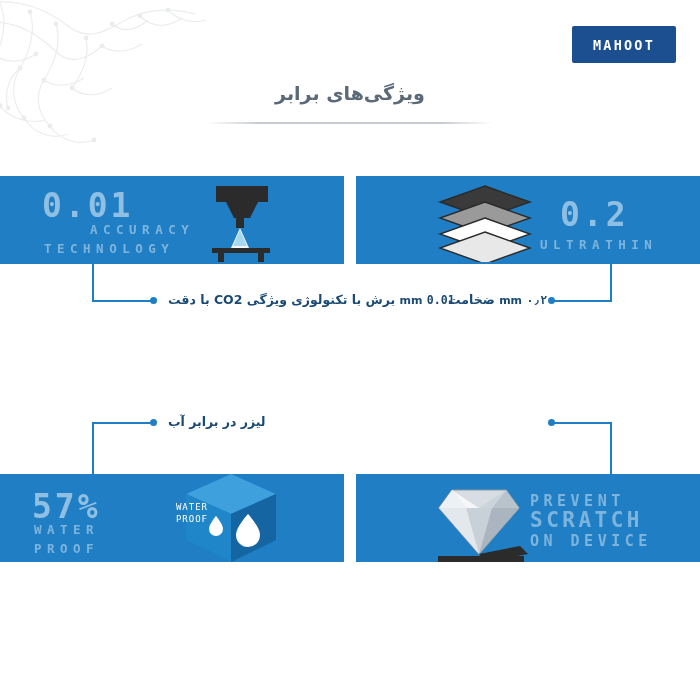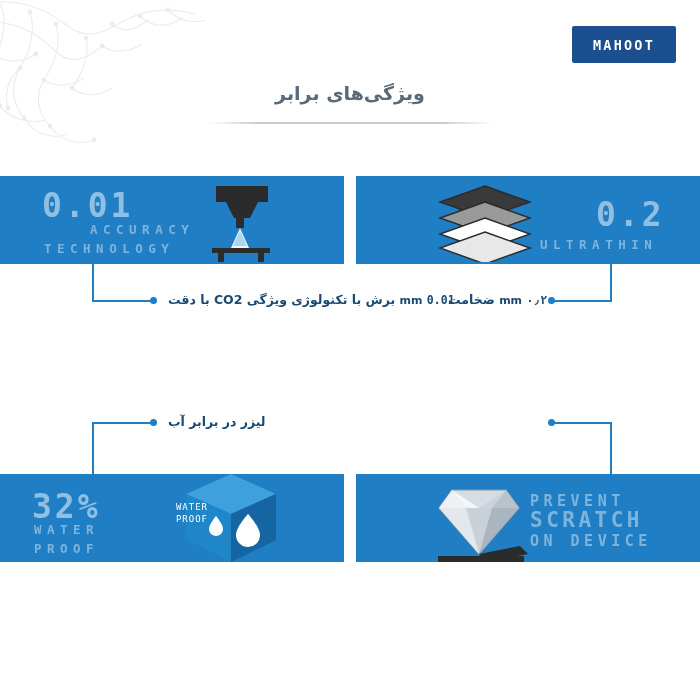--- a/index.html
+++ b/index.html
@@ -57,21 +57,21 @@
     user-select:none;white-space:nowrap;
   }
   .num{font-size:33px;letter-spacing:3px;color:rgba(255,255,255,.5);}
   .sub{font-size:12.5px;letter-spacing:5.5px;color:rgba(255,255,255,.42);}
 
   
   .b1-num{left:42px;top:186px;}
   .b1-s1{left:56px;top:222px;margin-left:34px;}
   .b1-s2{left:44px;top:241px;}
   
-  .b2-num{left:560px;top:195px;margin-left:36px;}
+  .b2-num{left:560px;top:195px;}
   .b2-s1{left:540px;top:237px;}
   
   .b3-num{left:32px;top:487px;}
   .b3-s1{left:34px;top:522px;}
   .b3-s2{left:34px;top:541px;}
   
   .b4-s0{left:530px;top:492px;font-size:15px;letter-spacing:4.5px;}
   .b4-s1{left:530px;top:508px;font-size:21px;letter-spacing:3.5px;}
   .b4-s2{left:530px;top:532px;font-size:15px;letter-spacing:4.5px;}
 
@@ -208,21 +208,21 @@
   </div>
 
   <div class="conn" style="left:610px;top:424px;width:2px;height:50px;"></div>
   <div class="conn" style="left:552px;top:422px;width:60px;height:2px;"></div>
   <div class="dot" style="left:548px;top:419px;"></div>
 
   <div class="band three"></div>
   <div class="band four"></div>
   <div class="band-gap2"></div>
 
-  <div class="ghost num b3-num">32%</div>
+  <div class="ghost num b3-num">57%</div>
   <div class="ghost sub b3-s1">WATER</div>
   <div class="ghost sub b3-s2">PROOF</div>
 
   <div class="ghost b4-s0">PREVENT</div>
   <div class="ghost b4-s2">ON DEVICE</div>
   <div class="ghost b4-s1">SCRATCH</div>
 
   <svg class="icon-water" viewBox="0 0 110 100">
     <g>
       <polygon points="55,4 100,24 100,70 55,92 10,70 10,24" fill="#1775b8"></polygon>

